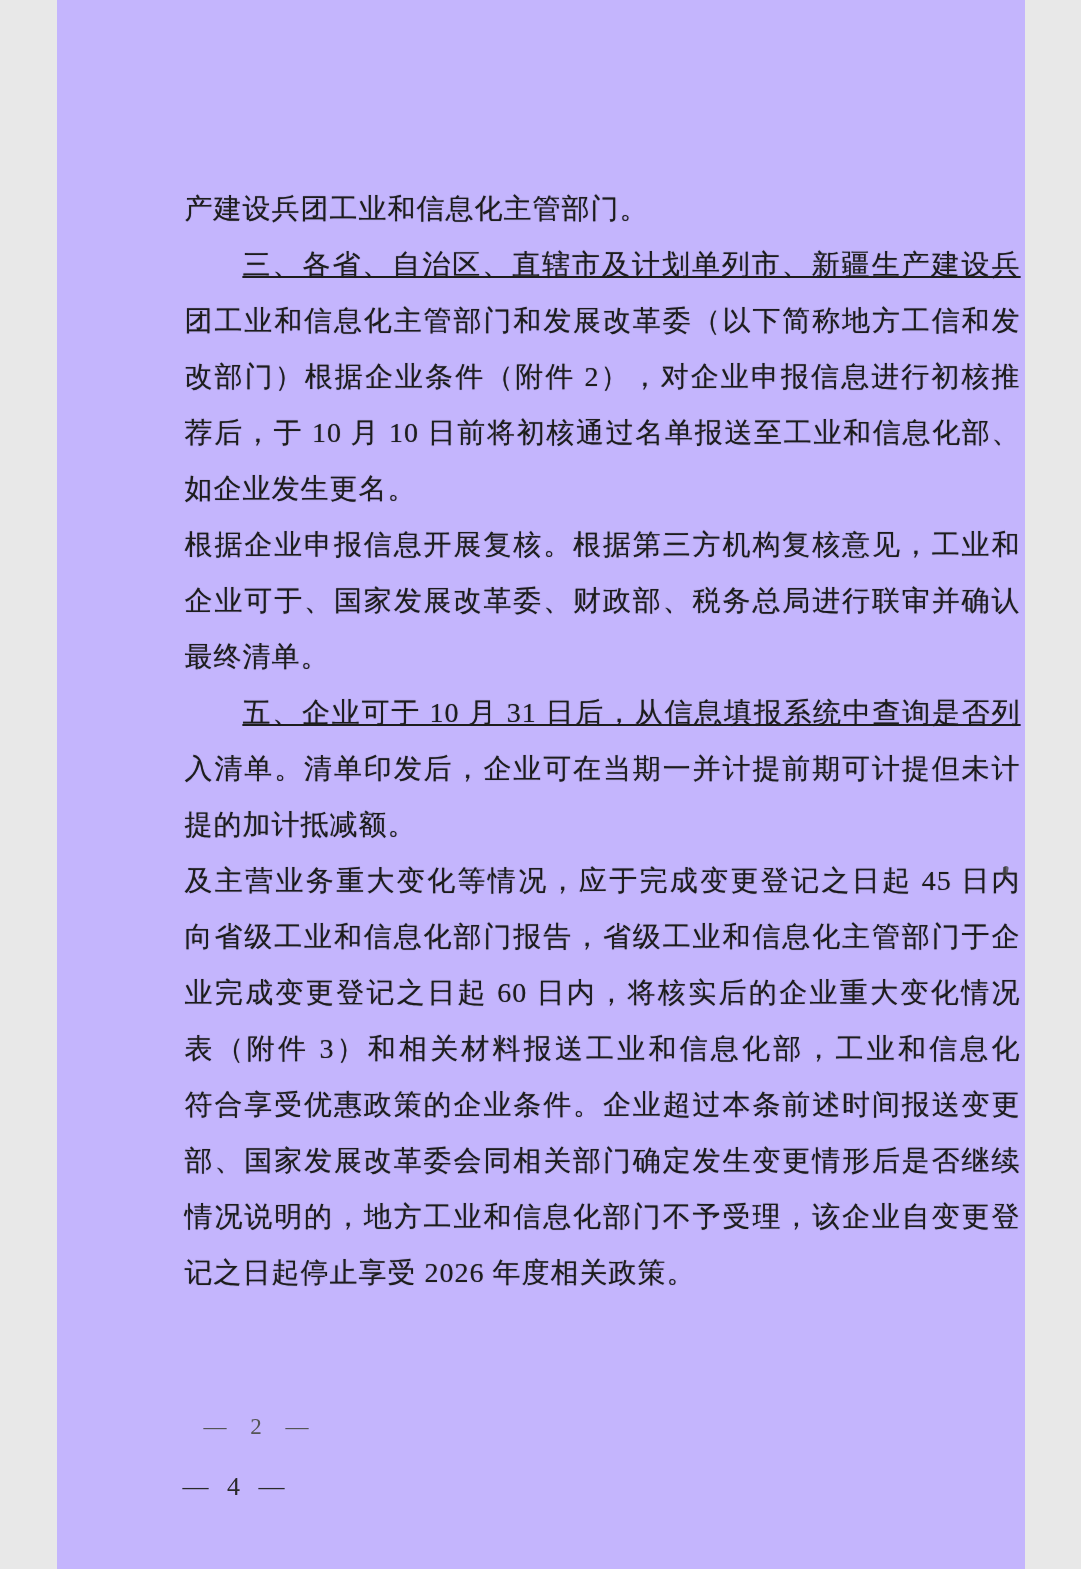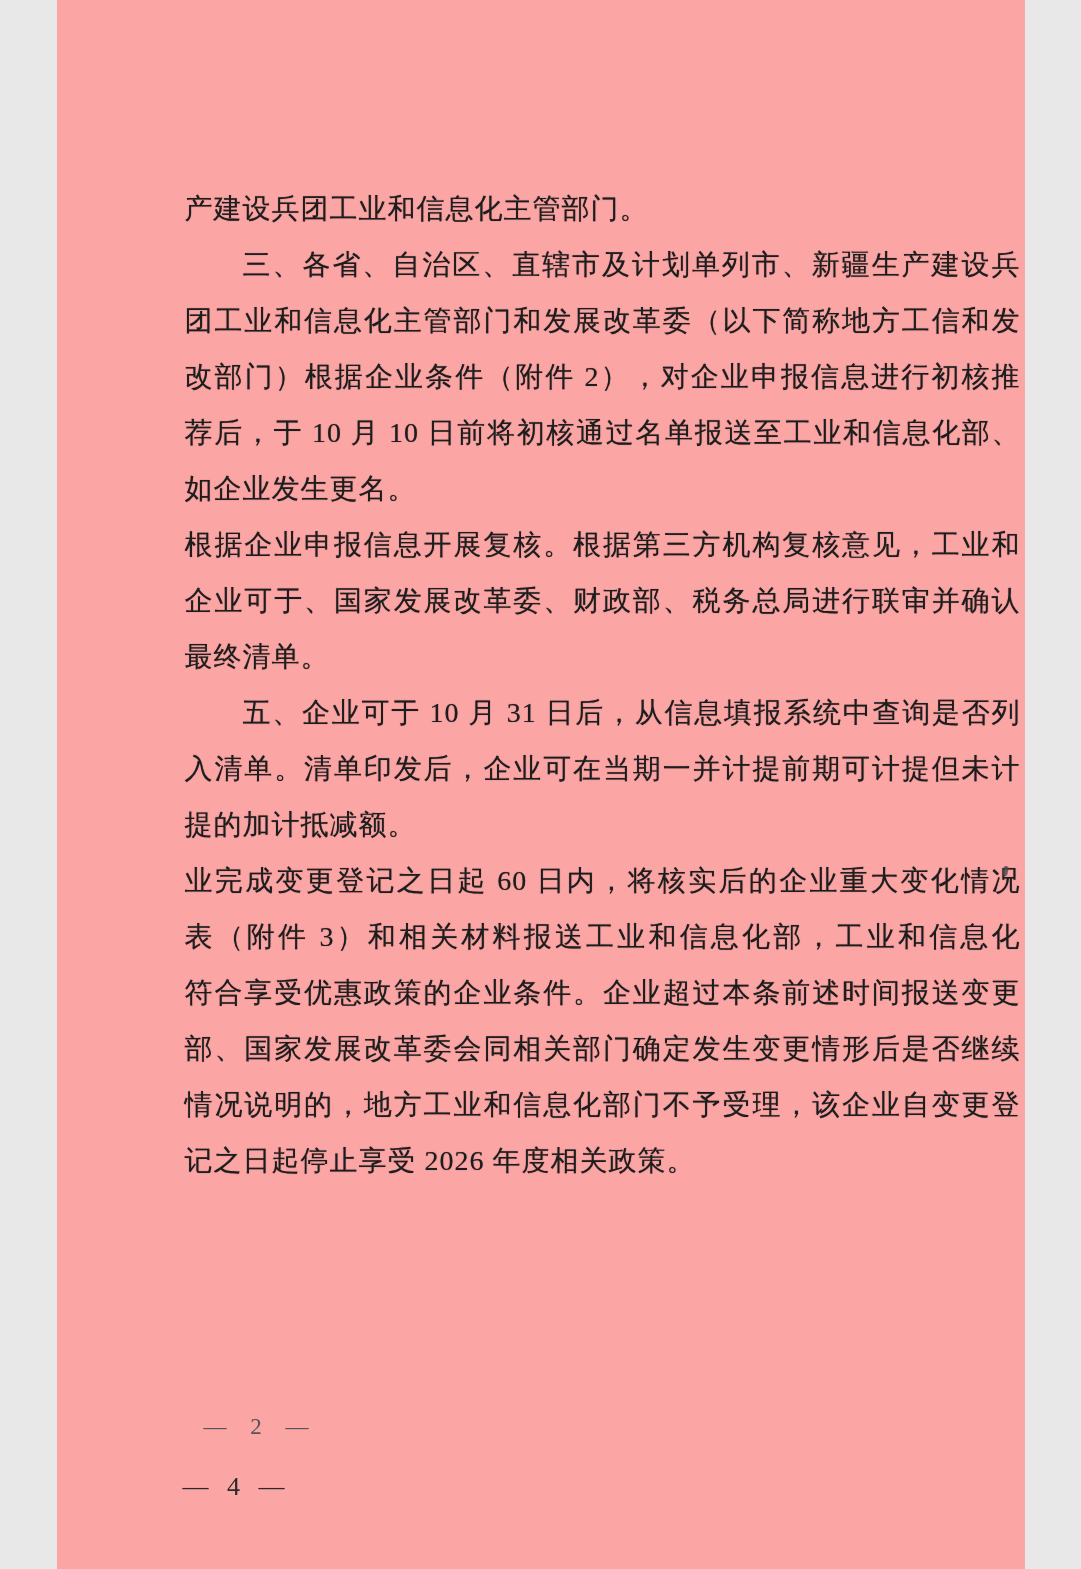--- a/index.html
+++ b/index.html
@@ -5,21 +5,21 @@
   html, body {
     margin: 0;
     padding: 0;
     background: #e8e8e8;
   }
   .scan-page {
     position: relative;
     width: 968px;
     height: 1569px;
     margin: 0 auto;
-    background: #fca5a5;
+    background: #c4b5fd;
     overflow: hidden;
     font-family: "Liberation Serif", "DejaVu Serif", serif;
   }
   .text-block {
     position: absolute;
     left: 128px;
     top: 181px;
     width: 836px;
     color: #1d1d1d;
     font-size: 28px;
@@ -36,20 +36,21 @@
     text-align: justify;
     text-align-last: justify;
     text-justify: inter-character;
   }
   .doc-line.indent {
     padding-left: 58px;
   }
   .doc-line.justify.indent {
     padding-left: 0;
     text-indent: 58px;
+    text-decoration: underline;
   }
   .footer-num {
     position: absolute;
     color: #2a2a2a;
     font-size: 26px;
     letter-spacing: 6px;
     white-space: nowrap;
   }
   .footer-num.inner {
     left: 147px;
@@ -84,20 +85,22 @@
       <div class="doc-line justify">团工业和信息化主管部门和发展改革委（以下简称地方工信和发</div>
       <div class="doc-line justify">改部门）根据企业条件（附件 2），对企业申报信息进行初核推</div>
       <div class="doc-line justify">荐后，于 10 月 10 日前将初核通过名单报送至工业和信息化部、</div>
       <div class="doc-line">如企业发生更名。</div>
       <div class="doc-line justify">根据企业申报信息开展复核。根据第三方机构复核意见，工业和</div>
       <div class="doc-line justify">企业可于、国家发展改革委、财政部、税务总局进行联审并确认</div>
       <div class="doc-line">最终清单。</div>
       <div class="doc-line indent justify">五、企业可于 10 月 31 日后，从信息填报系统中查询是否列</div>
       <div class="doc-line justify">入清单。清单印发后，企业可在当期一并计提前期可计提但未计</div>
       <div class="doc-line">提的加计抵减额。</div>
+      <div class="doc-line justify">及主营业务重大变化等情况，应于完成变更登记之日起 45 日内</div>
+      <div class="doc-line justify">向省级工业和信息化部门报告，省级工业和信息化主管部门于企</div>
       <div class="doc-line justify">业完成变更登记之日起 60 日内，将核实后的企业重大变化情况</div>
       <div class="doc-line justify">表（附件 3）和相关材料报送工业和信息化部，工业和信息化</div>
       <div class="doc-line justify">符合享受优惠政策的企业条件。企业超过本条前述时间报送变更</div>
       <div class="doc-line justify">部、国家发展改革委会同相关部门确定发生变更情形后是否继续</div>
       <div class="doc-line justify">情况说明的，地方工业和信息化部门不予受理，该企业自变更登</div>
       <div class="doc-line">记之日起停止享受 2026 年度相关政策。</div>
     </div>
 
   <span class="scan-artifact"></span>
 

